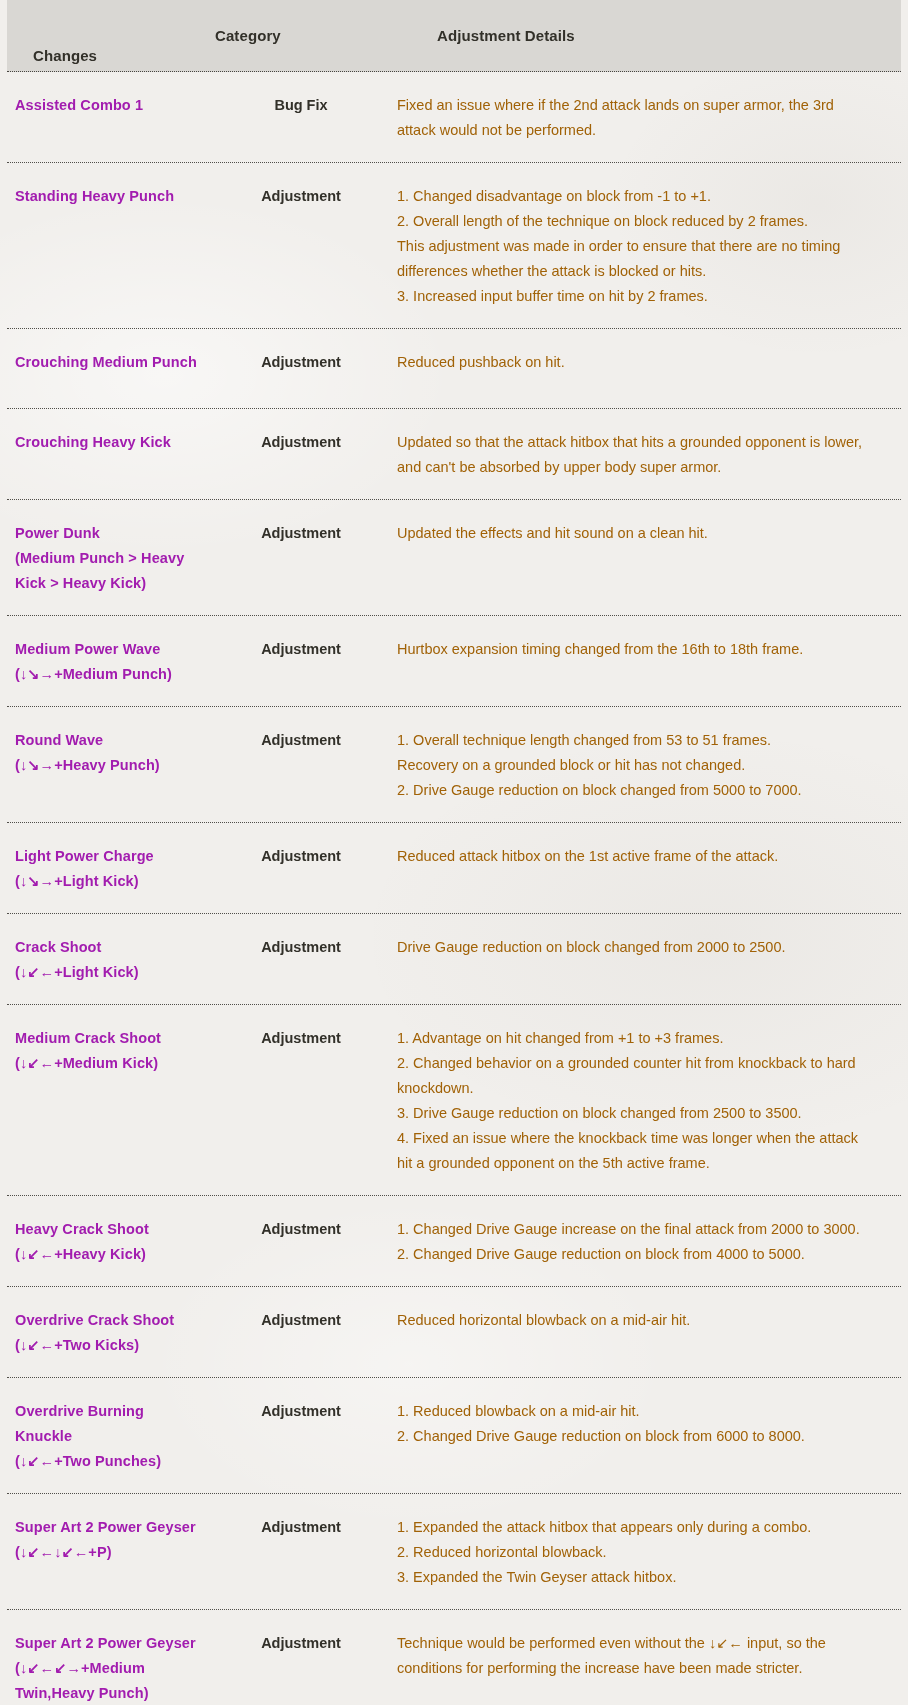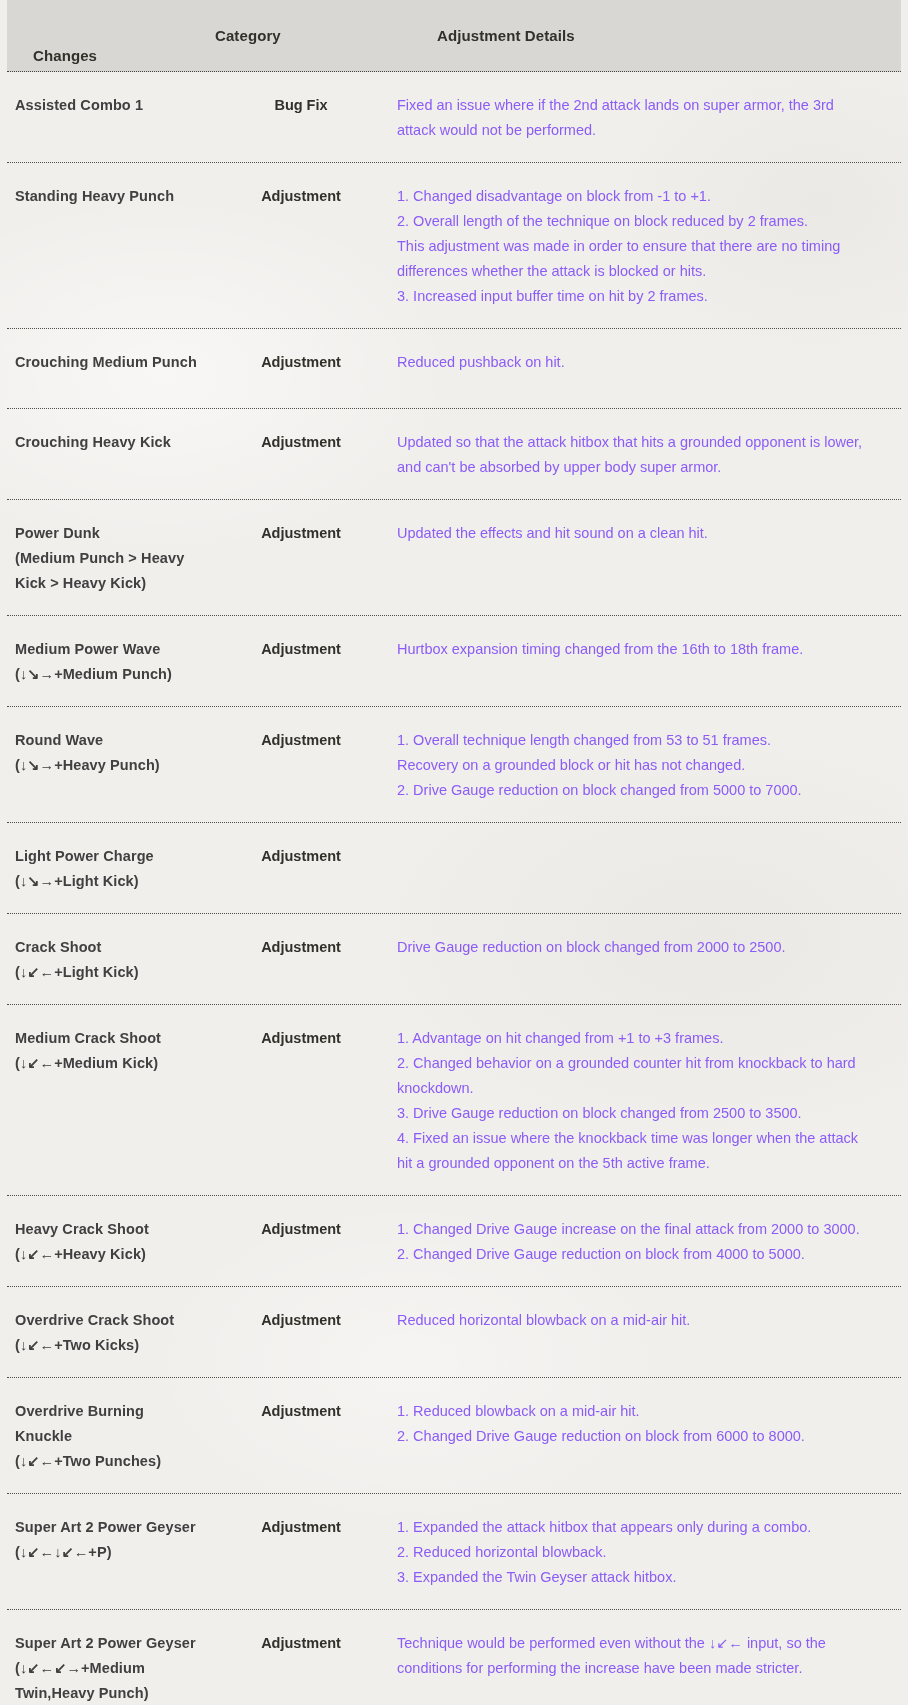--- a/index.html
+++ b/index.html
@@ -51,23 +51,23 @@
     font-weight: bold;
     padding-right: 14px;
     letter-spacing: 0.1px;
   }
   .cell-category {
     font-weight: bold;
     padding-right: 10px;
     text-align: center;
   }
   .cell-details {
-    color: #8b5cf6;
-  }
-  .move-name, .move-input { color: #404040; }
+    color: #a16207;
+  }
+  .move-name, .move-input { color: #a21caf; }
   .detail-line { margin: 0; }
 </style>
 </head>
 <body>
 
 <div class="patch-table">
 
   <div class="grid-row table-header">
     <div class="h-changes">Changes</div>
     <div class="h-category">Category</div>
@@ -156,20 +156,23 @@
           <p class="detail-line">2. Drive Gauge reduction on block changed from 5000 to 7000.</p>
         </div>
     </div>
 
     <div class="grid-row data-row">
       <div class="cell-change">
         <div class="move-name">Light Power Charge</div>
         <div class="move-input">(↓↘→+Light Kick)</div>
       </div>
       <div class="cell-category">Adjustment</div>
+      <div class="cell-details">
+          <p class="detail-line">Reduced attack hitbox on the 1st active frame of the attack.</p>
+        </div>
     </div>
 
     <div class="grid-row data-row">
       <div class="cell-change">
         <div class="move-name">Crack Shoot</div>
         <div class="move-input">(↓↙←+Light Kick)</div>
       </div>
       <div class="cell-category">Adjustment</div>
       <div class="cell-details">
           <p class="detail-line">Drive Gauge reduction on block changed from 2000 to 2500.</p>

